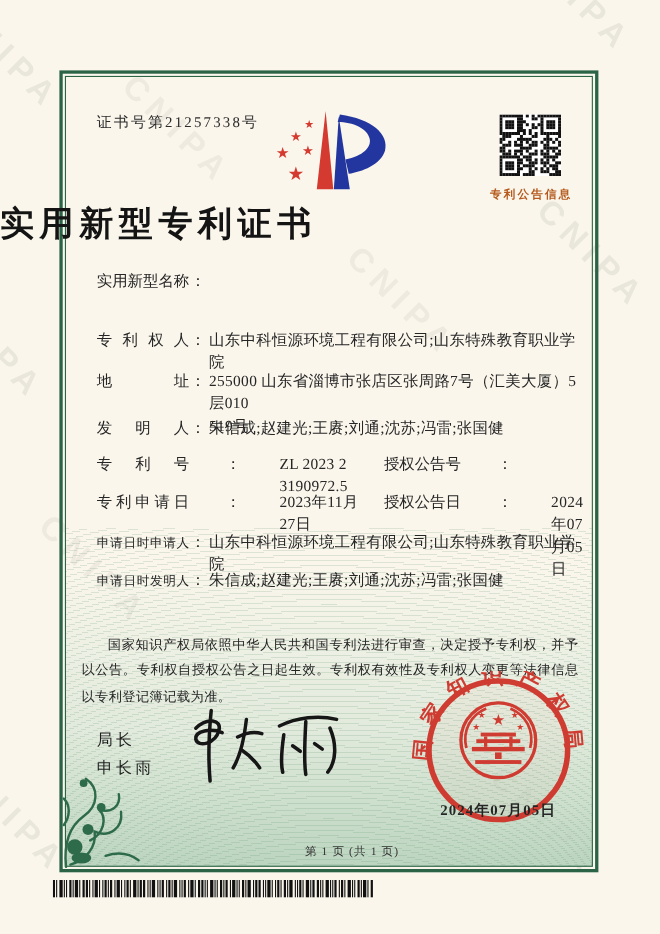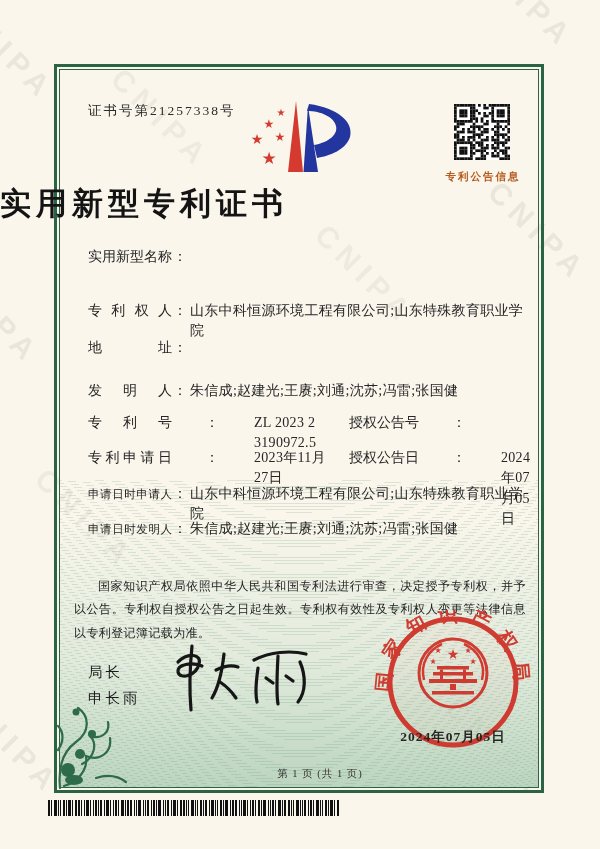--- a/index.html
+++ b/index.html
@@ -386,20 +386,24 @@
     <span class="colon">：</span>
   </div>
   <div class="row r2">
     <span class="lbl">专利权人</span>
     <span class="colon">：</span>
     <span class="val">山东中科恒源环境工程有限公司;山东特殊教育职业学院</span>
   </div>
   <div class="row r3">
     <span class="lbl">地址</span>
     <span class="colon">：</span>
+    <span class="val">
+      <div>255000 山东省淄博市张店区张周路7号（汇美大厦）5层010</div>
+      <div>519号</div>
+    </span>
   </div>
   <div class="row r4">
     <span class="lbl">发明人</span>
     <span class="colon">：</span>
     <span class="val">朱信成;赵建光;王赓;刘通;沈苏;冯雷;张国健</span>
   </div>
   <div class="row r5">
     <span class="pair pair-l">
       <span class="lbl">专利号</span>
       <span class="colon">：</span>

